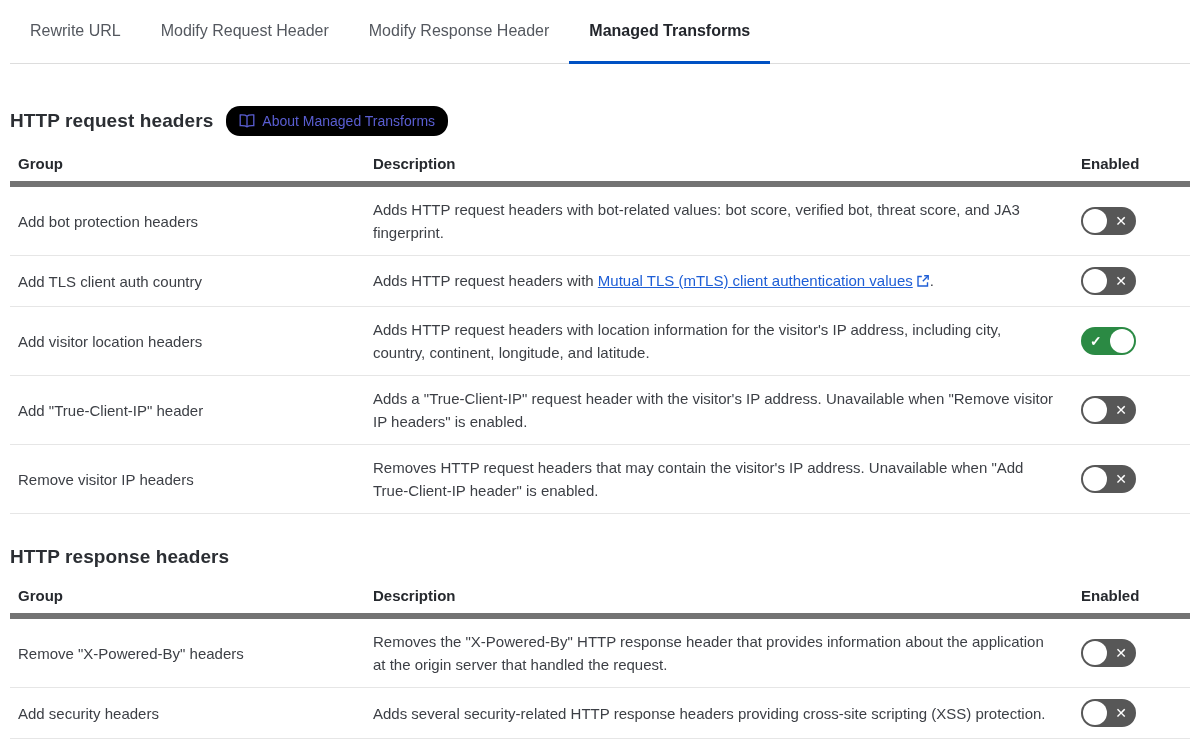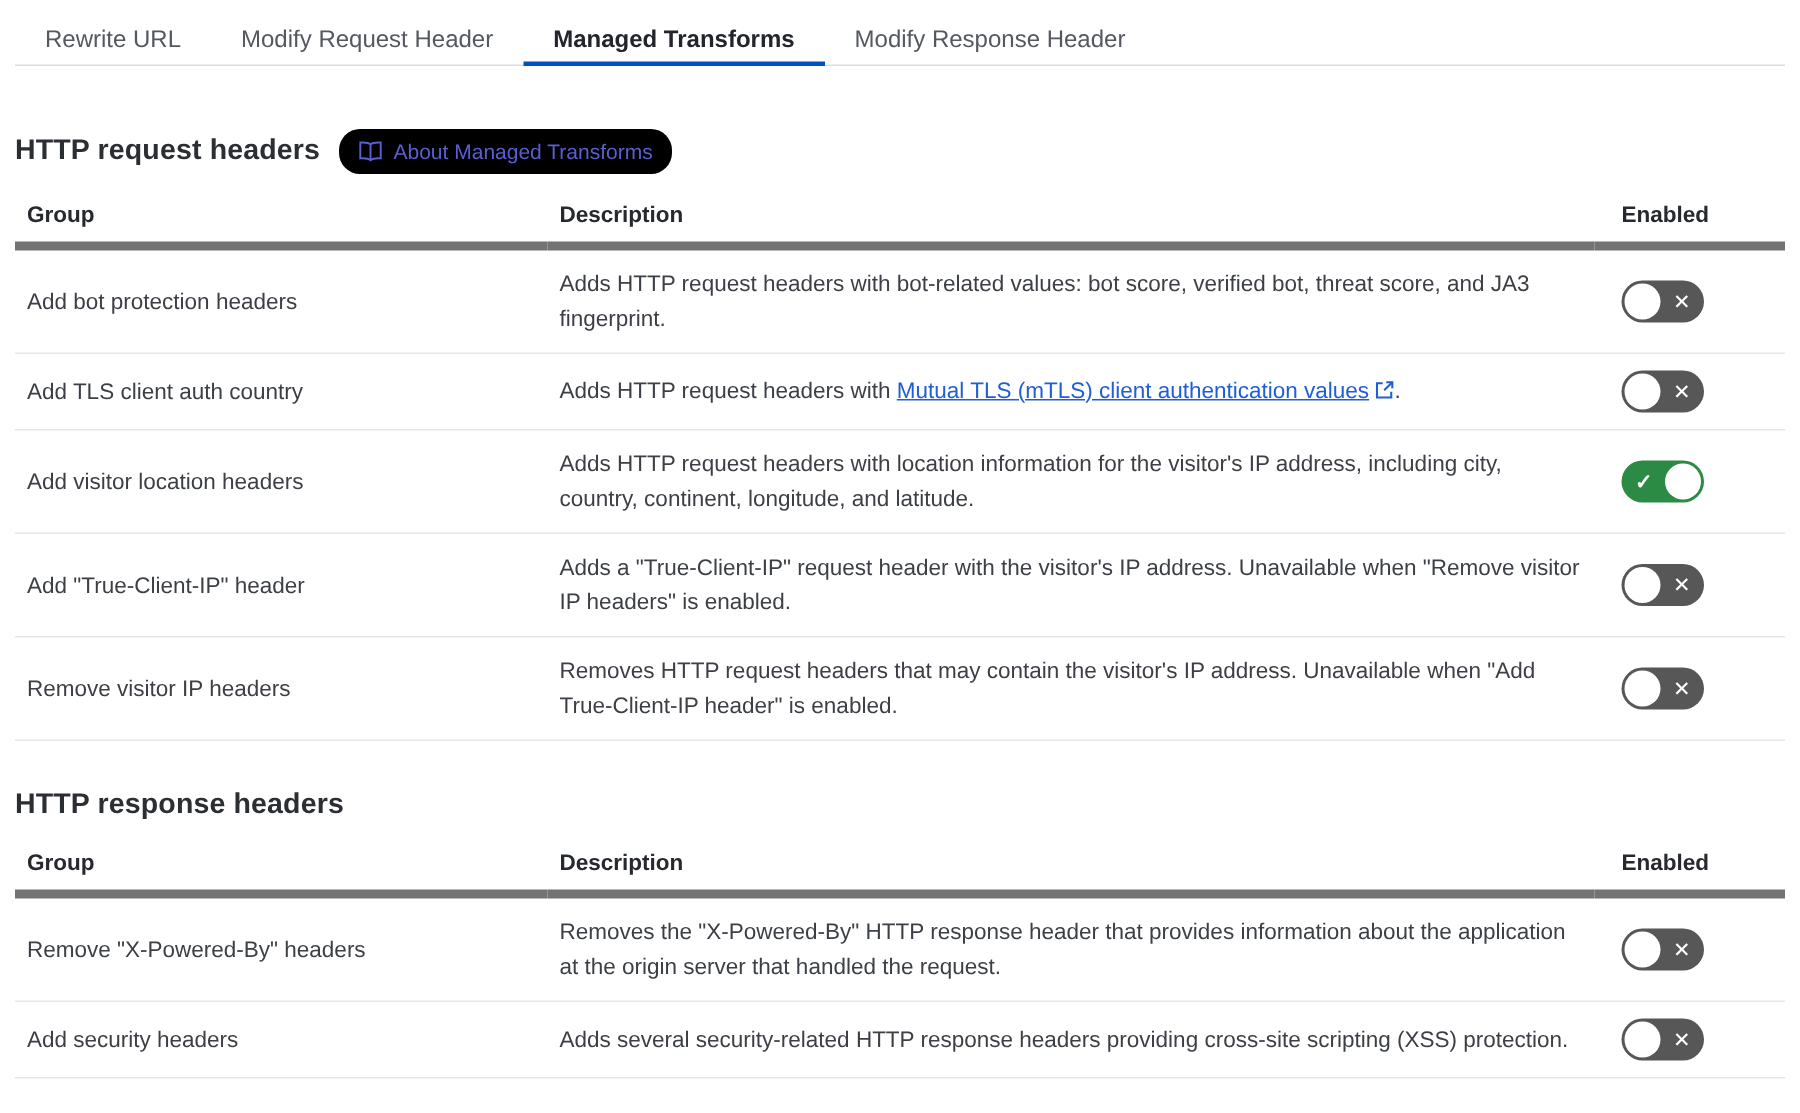--- a/index.html
+++ b/index.html
@@ -9,21 +9,21 @@
     font-family:"Liberation Sans", sans-serif;
     color:#36393f;
     overflow:hidden;
   }
   .page { padding:0 10px; }
 
   
   .tabbar {
     display:flex; align-items:stretch;
     border-bottom:1px solid #ddd;
-    margin:12px 10px; height:32px;
+    margin:0 10px; height:64px;
   }
   .tab {
     display:flex; align-items:center;
     padding:0 20px; cursor:pointer;
     font-size:16px; color:#54585f;
     border-bottom:3px solid transparent;
     margin-bottom:-1px;
     background:none; border-top:none; border-left:none; border-right:none;
     font-family:inherit;
   }
@@ -93,22 +93,22 @@
   .toggle.on .glyph { left:9px; font-weight:700; }
 
   .resp-head { margin-top:32px; }
 </style>
 </head>
 <body>
 
 <div class="tabbar">
   <button class="tab">Rewrite URL</button>
   <button class="tab">Modify Request Header</button>
+  <button class="tab">Modify Response Header</button>
   <button class="tab active">Managed Transforms</button>
-  <button class="tab">Modify Response Header</button>
 </div>
 
 <div class="page">
 
   <div class="section-head">
     <h2>HTTP request headers</h2>
     <a class="about-badge">
       <span>
         <svg width="16" height="14" viewBox="0 0 16 14" fill="none" stroke="#5a5ed2" stroke-width="1.3">
           <path d="M8 2.2 C6.8 1 4.6 0.8 1.2 1 L1.2 11.6 C4.6 11.4 6.8 11.7 8 12.8 C9.2 11.7 11.4 11.4 14.8 11.6 L14.8 1 C11.4 0.8 9.2 1 8 2.2 Z"></path>

